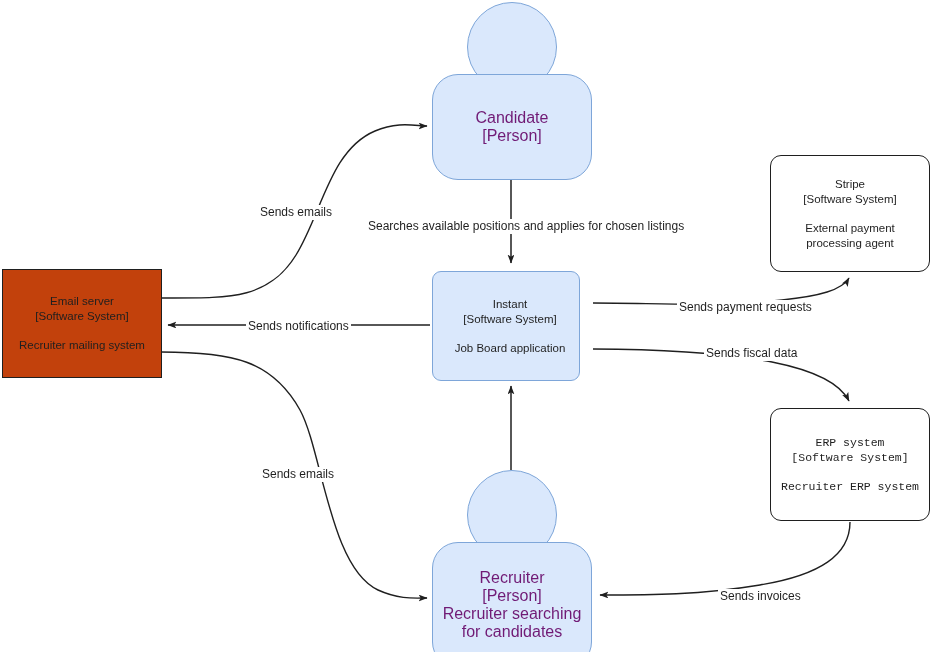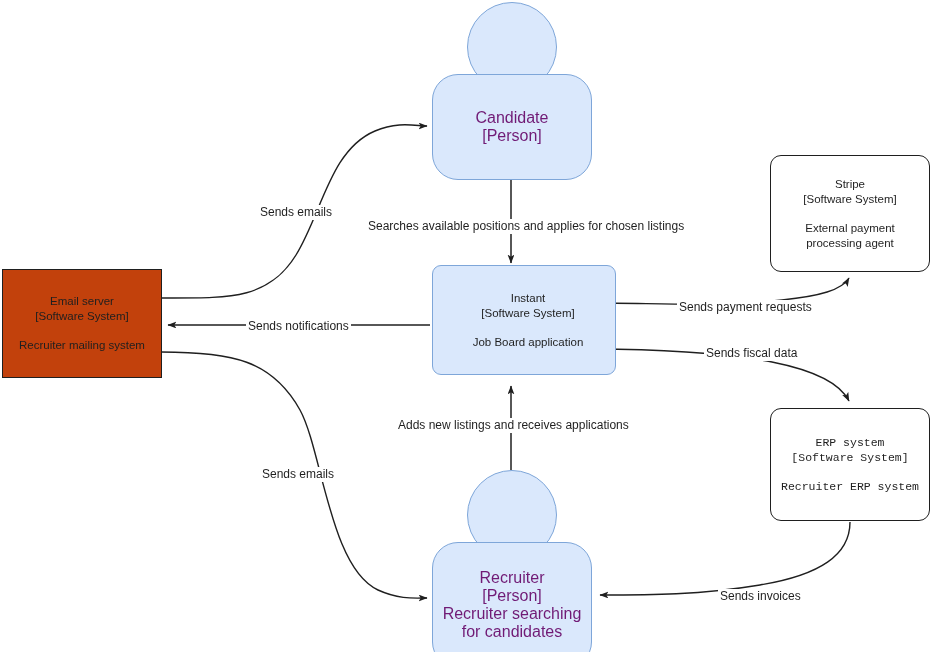--- a/index.html
+++ b/index.html
@@ -62,21 +62,20 @@
   <div class="edge-label" style="left:258px;top:205px;">Sends emails</div>
 
   <div class="edge-label" style="left:366px;top:219px;">Searches available positions and applies for chosen listings</div>
 
   <div class="edge-label" style="left:246px;top:319px;">Sends notifications</div>
 
   <div class="edge-label" style="left:677px;top:300px;">Sends payment requests</div>
 
   <div class="edge-label" style="left:704px;top:346px;">Sends fiscal data</div>
 
-  <div class="edge-label" style="left:396px;top:418px;">Adds new listings and receives applications</div>
 
   <div class="edge-label" style="left:260px;top:467px;">Sends emails</div>
 
   <div class="edge-label" style="left:718px;top:589px;text-align:right;">Sends invoices</div>
 
   <div class="person-wrap" style="left:432px;top:2px;width:160px;height:178px;">
     <div class="person-head" style="left:35px;top:0px;width:90px;height:90px;"></div>
     <div class="person-body" style="left:0px;top:72px;width:160px;height:106px;">
       <div class="title">Candidate</div>
       <div class="type">[Person]</div>
@@ -85,21 +84,21 @@
 
   <div class="person-wrap" style="left:432px;top:470px;width:160px;height:178px;">
     <div class="person-head" style="left:35px;top:0px;width:90px;height:90px;"></div>
     <div class="person-body" style="left:0px;top:72px;width:160px;height:126px;">
       <div class="title">Recruiter</div>
       <div class="type">[Person]</div>
       <div class="desc">Recruiter searching for candidates</div>
     </div>
   </div>
 
-  <div class="node sys-blue" style="left:432px;top:265px;width:184px;height:110px;padding-left:8px;">
+  <div class="node sys-blue" style="left:432px;top:271px;width:148px;height:110px;padding-left:8px;">
     <div class="title">Instant</div>
     <div class="type">[Software System]</div>
     <div class="desc">Job Board application</div>
   </div>
 
   <div class="node sys-white-sq" style="left:2px;top:269px;width:160px;height:109px;">
     <div class="title">Email server</div>
     <div class="type">[Software System]</div>
     <div class="desc">Recruiter mailing system</div>
   </div>

